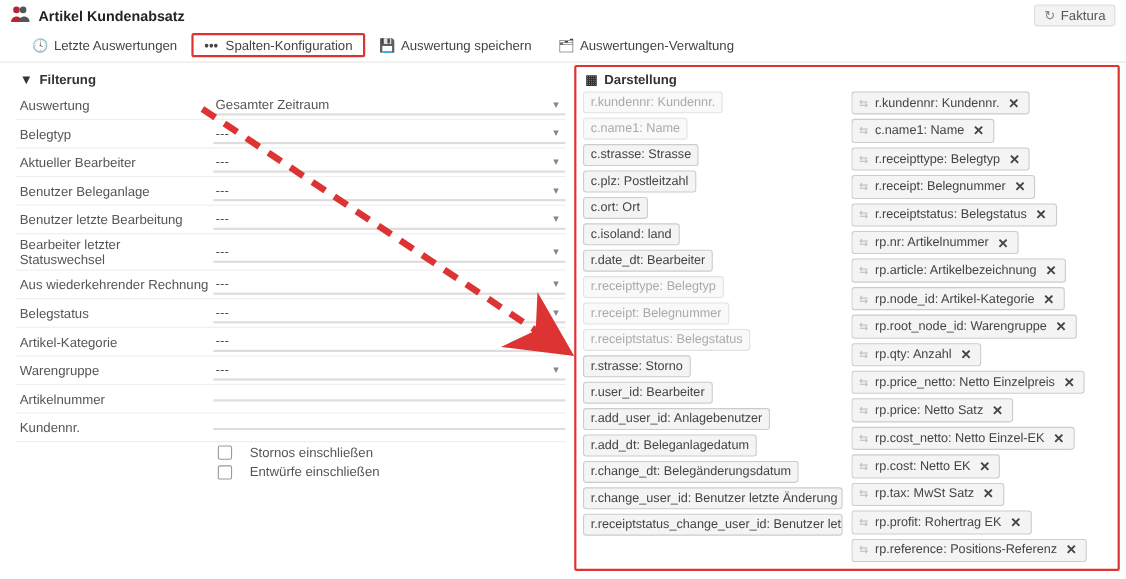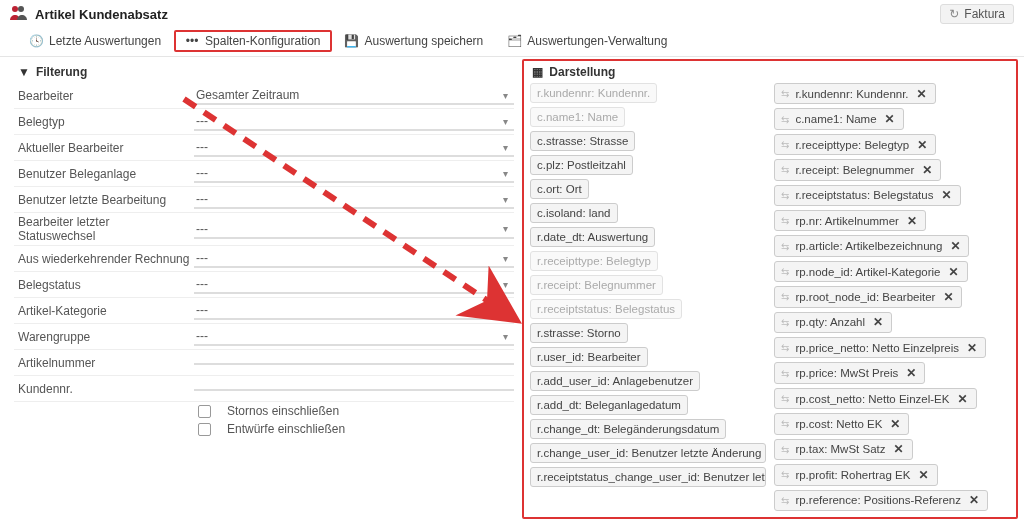--- a/index.html
+++ b/index.html
@@ -151,21 +151,21 @@
     <line x1="12" y1="8" x2="340" y2="226" stroke="#d33" stroke-width="6" stroke-dasharray="14 10" marker-end="url(#ah)"></line>
   </svg>
 
   <div class="filter-side">
     <div class="filter-title">
       <span>▼</span>
       <span>Filterung</span>
     </div>
 
     <div class="filter-row">
-      <div class="filter-label">Bearbeiter</div>
+      <div class="filter-label">Auswertung</div>
       <div class="filter-input-wrap">
         <span class="val">Gesamter Zeitraum</span>
         <span class="caret">▾</span>
       </div>
     </div>
     <div class="filter-row">
       <div class="filter-label">Belegtyp</div>
       <div class="filter-input-wrap">
         <span class="val">---</span>
         <span class="caret">▾</span>
@@ -269,21 +269,21 @@
           <div class="chip">
             <span>c.plz: Postleitzahl</span>
           </div>
           <div class="chip">
             <span>c.ort: Ort</span>
           </div>
           <div class="chip">
             <span>c.isoland: land</span>
           </div>
           <div class="chip">
-            <span>r.date_dt: Auswertung</span>
+            <span>r.date_dt: Bearbeiter</span>
           </div>
           <div class="chip disabled">
             <span>r.receipttype: Belegtyp</span>
           </div>
           <div class="chip disabled">
             <span>r.receipt: Belegnummer</span>
           </div>
           <div class="chip disabled">
             <span>r.receiptstatus: Belegstatus</span>
           </div>
@@ -345,36 +345,36 @@
             <span>rp.article: Artikelbezeichnung</span>
             <span class="x">✕</span>
           </div>
           <div class="chip">
             <span class="handle">⇆</span>
             <span>rp.node_id: Artikel-Kategorie</span>
             <span class="x">✕</span>
           </div>
           <div class="chip">
             <span class="handle">⇆</span>
-            <span>rp.root_node_id: Bearbeiter</span>
+            <span>rp.root_node_id: Warengruppe</span>
             <span class="x">✕</span>
           </div>
           <div class="chip">
             <span class="handle">⇆</span>
             <span>rp.qty: Anzahl</span>
             <span class="x">✕</span>
           </div>
           <div class="chip">
             <span class="handle">⇆</span>
             <span>rp.price_netto: Netto Einzelpreis</span>
             <span class="x">✕</span>
           </div>
           <div class="chip">
             <span class="handle">⇆</span>
-            <span>rp.price: MwSt Preis</span>
+            <span>rp.price: Netto Satz</span>
             <span class="x">✕</span>
           </div>
           <div class="chip">
             <span class="handle">⇆</span>
             <span>rp.cost_netto: Netto Einzel-EK</span>
             <span class="x">✕</span>
           </div>
           <div class="chip">
             <span class="handle">⇆</span>
             <span>rp.cost: Netto EK</span>

